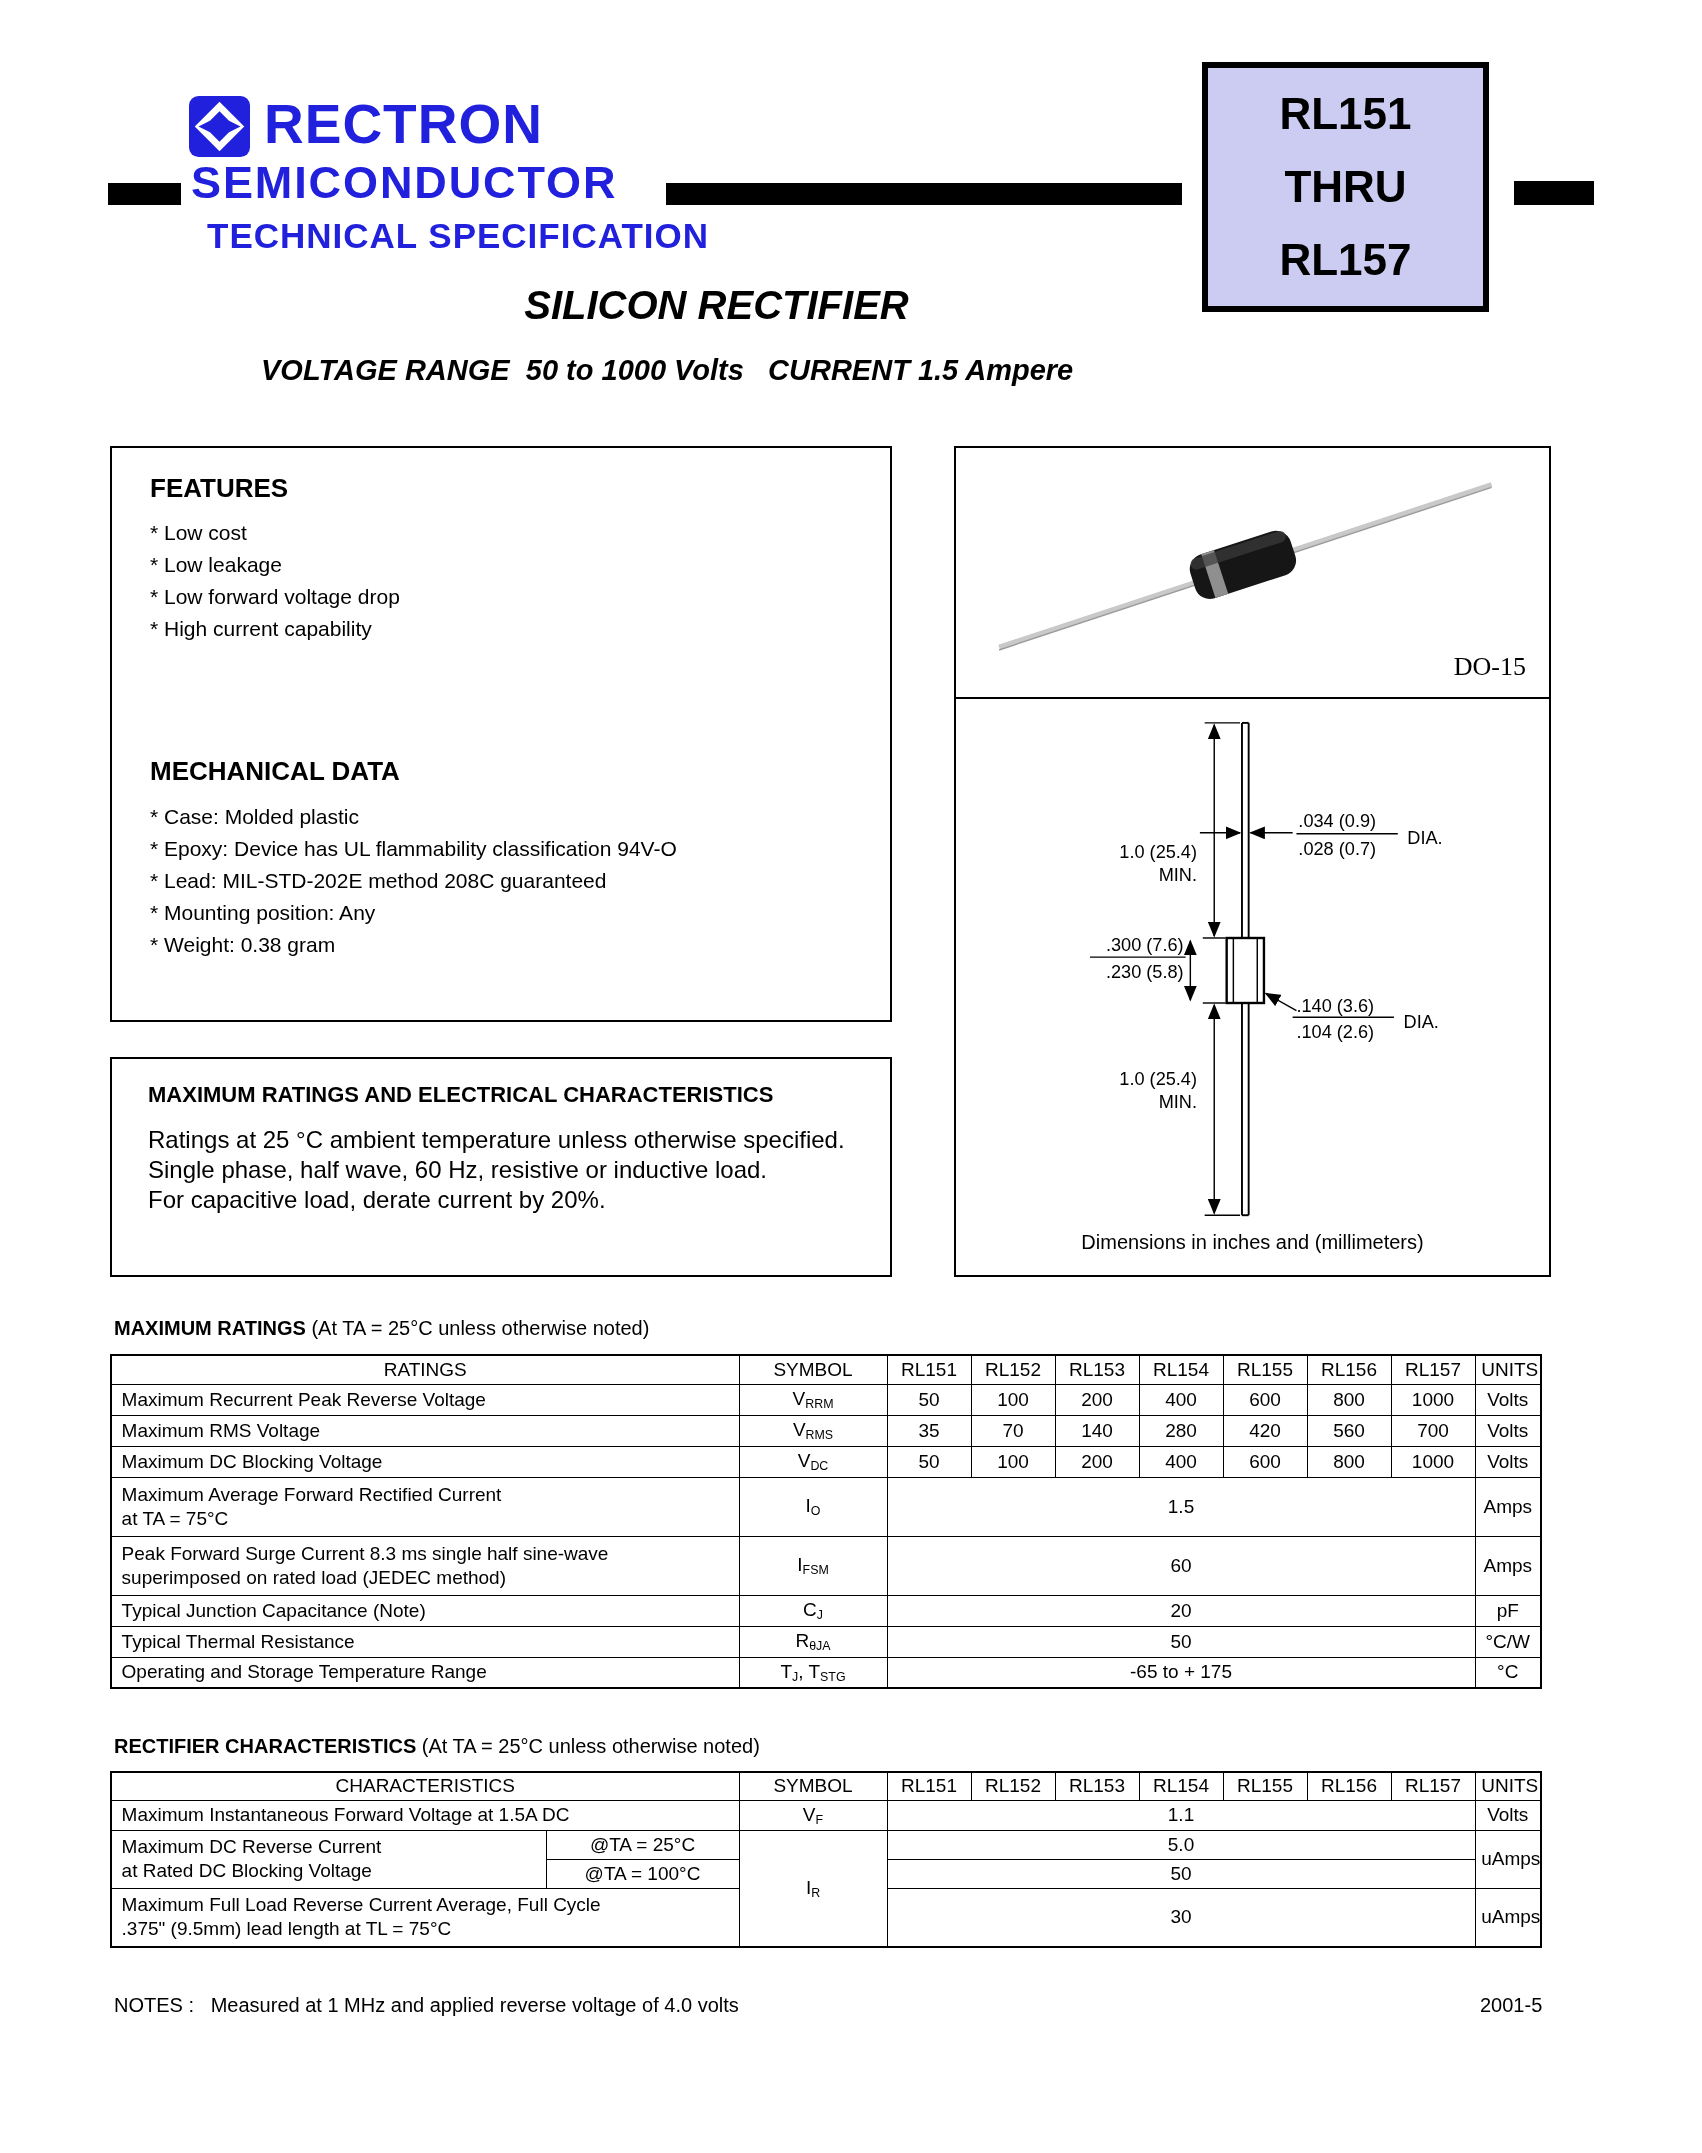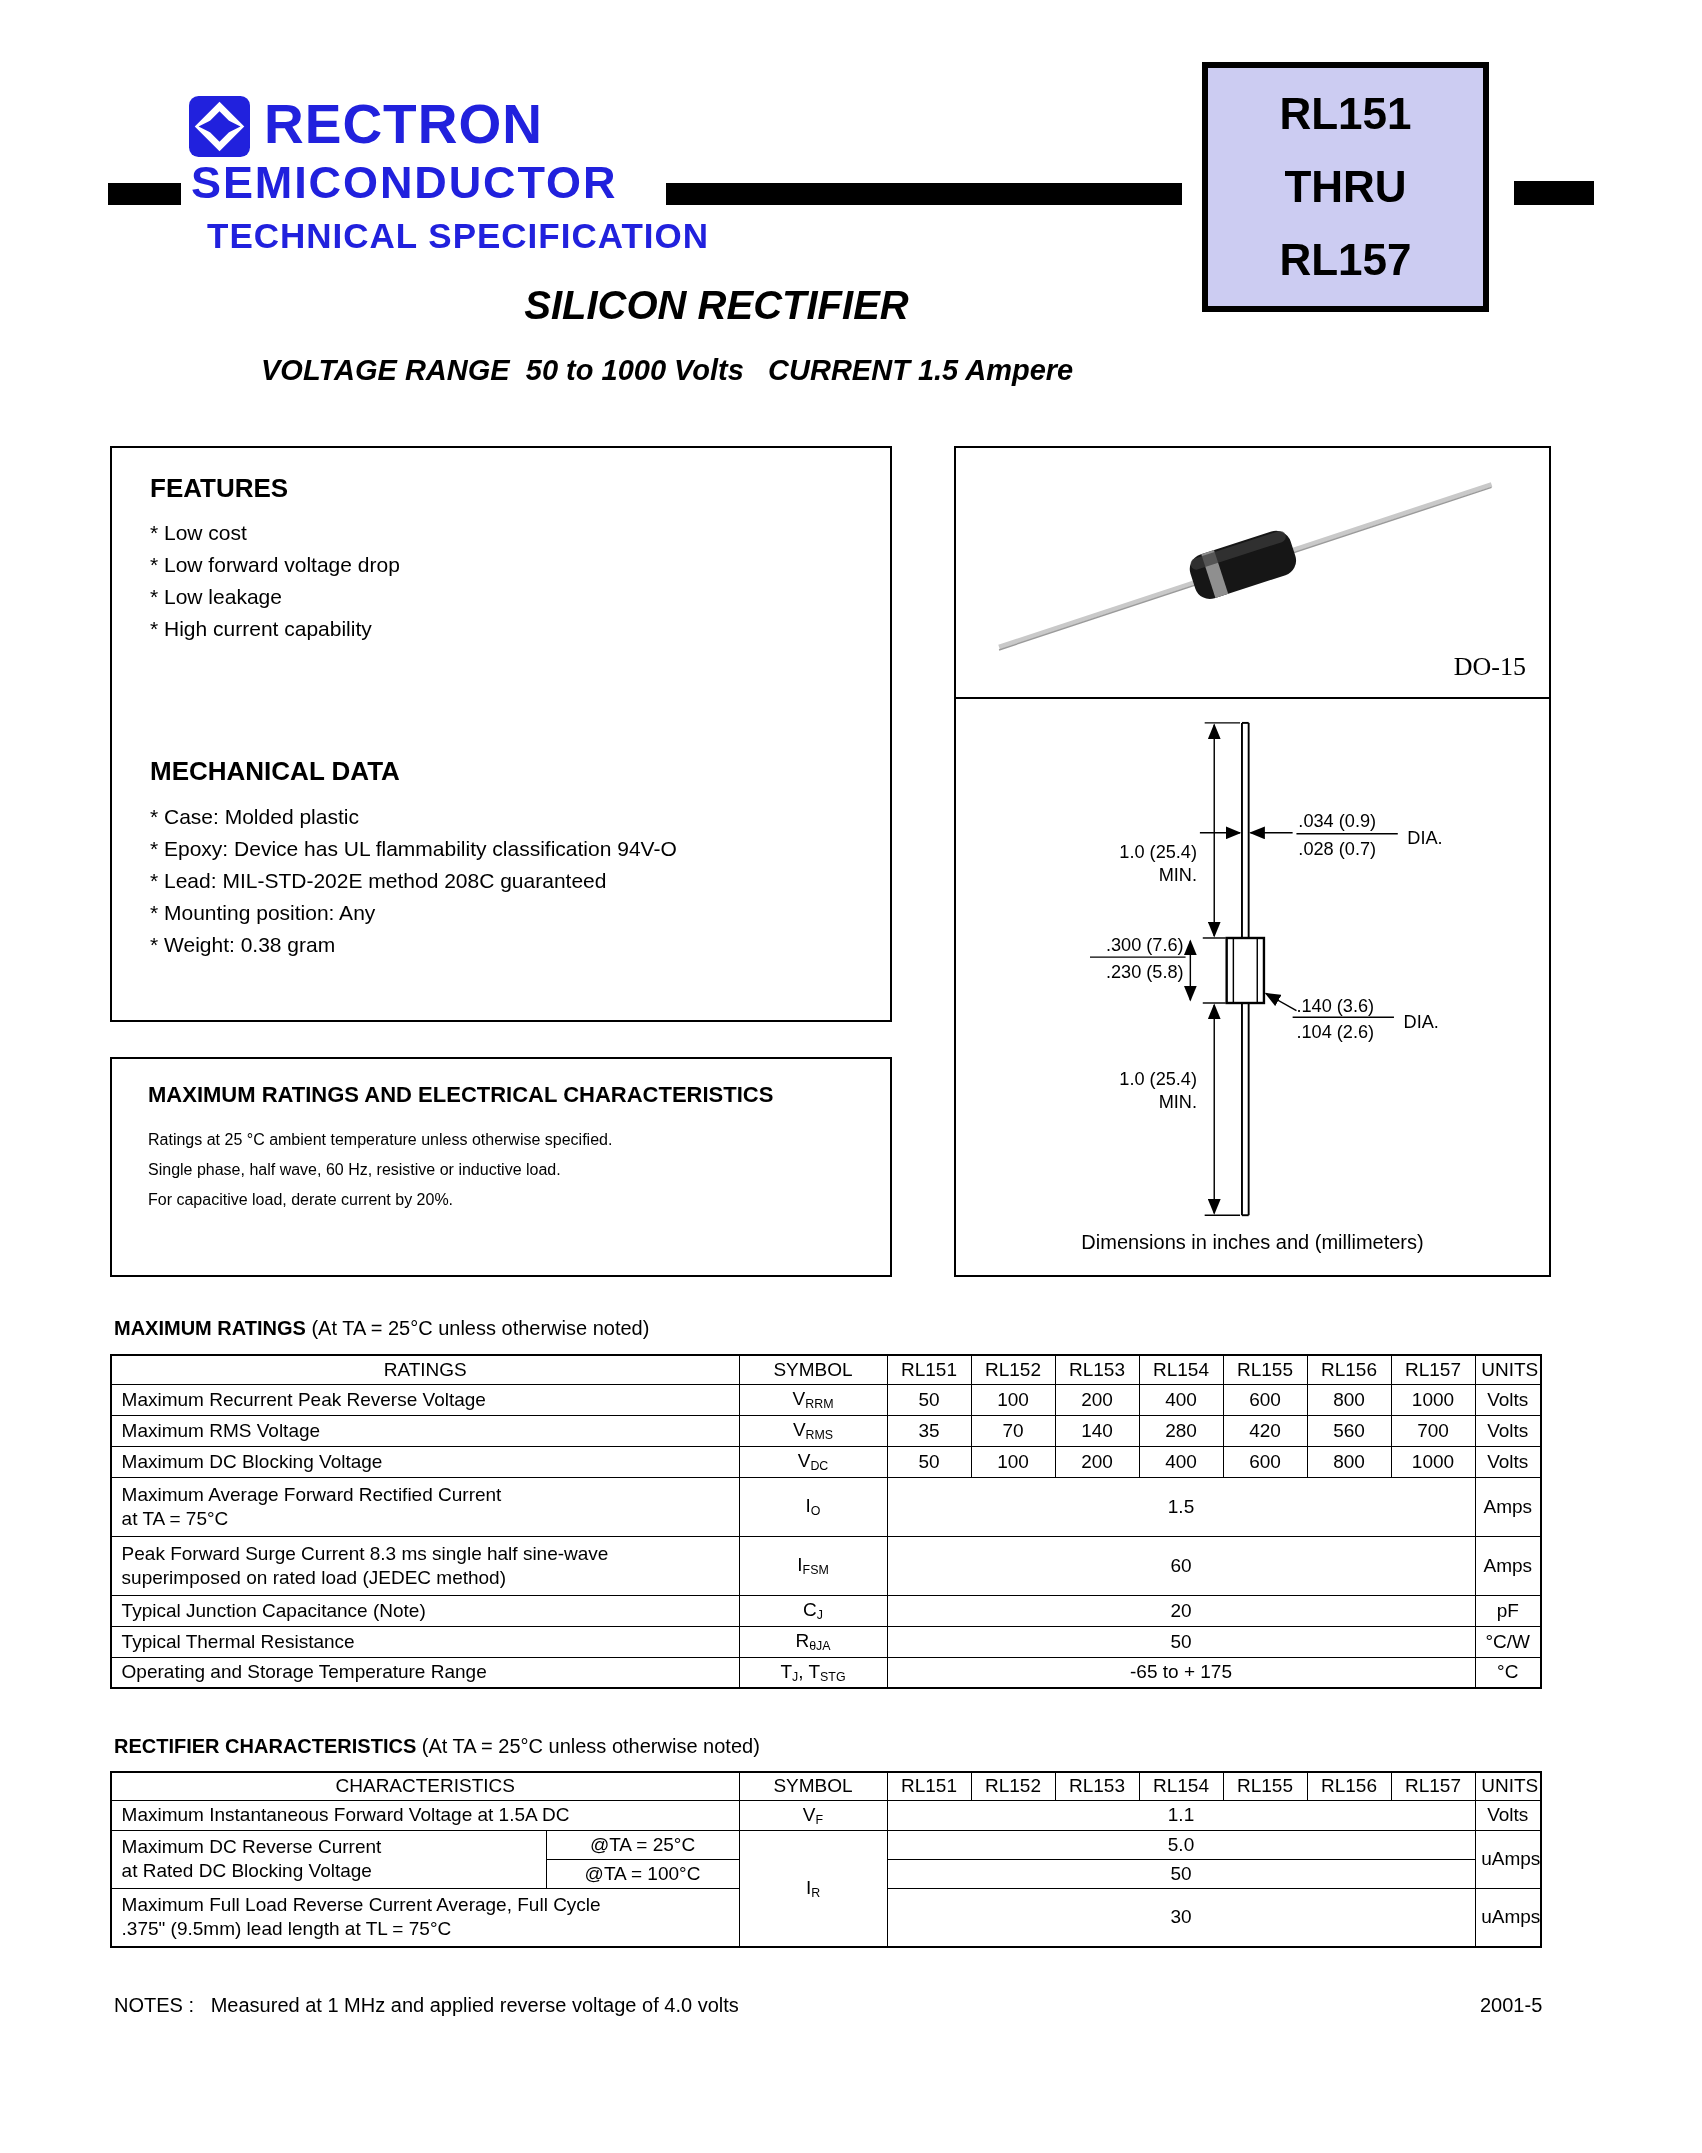--- a/index.html
+++ b/index.html
@@ -34,21 +34,21 @@
   .subtitle { position: absolute; left: 261px; top: 354px; font-size: 29px;
               font-weight: bold; font-style: italic; white-space: pre; }
   
   .box { position: absolute; border: 2.9px solid #000; background: #fff; }
   .features-box { left: 110px; top: 446px; width: 782px; height: 576px; padding: 25px 19px 0 38px; }
   .sec-head { font-size: 26px; font-weight: bold; margin-bottom: 13.4px; }
   .mech-head { margin-top: 111px; }
   .li { font-size: 21px; line-height: 32px; }
   .ratings-box { left: 110px; top: 1057px; width: 782px; height: 220px; padding: 23px 19px 0 36px; }
   .ratings-box .sec-head { font-size: 22px; margin-bottom: 17px; }
-  .rl { font-size: 16px; line-height: 30px; }
+  .rl { font-size: 24px; line-height: 30px; }
   .package-box { left: 954px; top: 446px; width: 597px; height: 831px; display: flex; flex-direction: column; }
   .photo-area { position: relative; height: 251px; border-bottom: 2.9px solid #000; }
   .do15 { position: absolute; right: 23px; bottom: 15.3px; font-size: 26px; font-weight: normal;
           font-family: "Liberation Serif", serif; }
   .dim-area { position: relative; flex: 1; }
   .dim-caption { position: absolute; left: 0; right: 0; bottom: 21px; text-align: center; font-size: 20px; }
   .dtxt { font-size: 19px; font-family: "Liberation Sans", sans-serif; }
   
   .tlabel { position: absolute; left: 114px; font-size: 20px; }
   .tlabel .b { font-weight: bold; }
@@ -87,22 +87,22 @@
     <div>THRU</div>
     <div>RL157</div>
   </div>
   <div class="bar bar-right"></div>
   <div class="title">SILICON RECTIFIER</div>
   <div class="subtitle">VOLTAGE RANGE  50 to 1000 Volts   CURRENT 1.5 Ampere</div>
 
   <section class="box features-box">
     <div class="sec-head">FEATURES</div>
     <div class="li">* Low cost</div>
+    <div class="li">* Low leakage</div>
     <div class="li">* Low forward voltage drop</div>
-    <div class="li">* Low leakage</div>
     <div class="li">* High current capability</div>
     <div class="sec-head mech-head">MECHANICAL DATA</div>
     <div class="li">* Case: Molded plastic</div>
     <div class="li">* Epoxy: Device has UL flammability classification 94V-O</div>
     <div class="li">* Lead: MIL-STD-202E method 208C guaranteed</div>
     <div class="li">* Mounting position: Any</div>
     <div class="li">* Weight: 0.38 gram</div>
   </section>
 
   <section class="box ratings-box">

